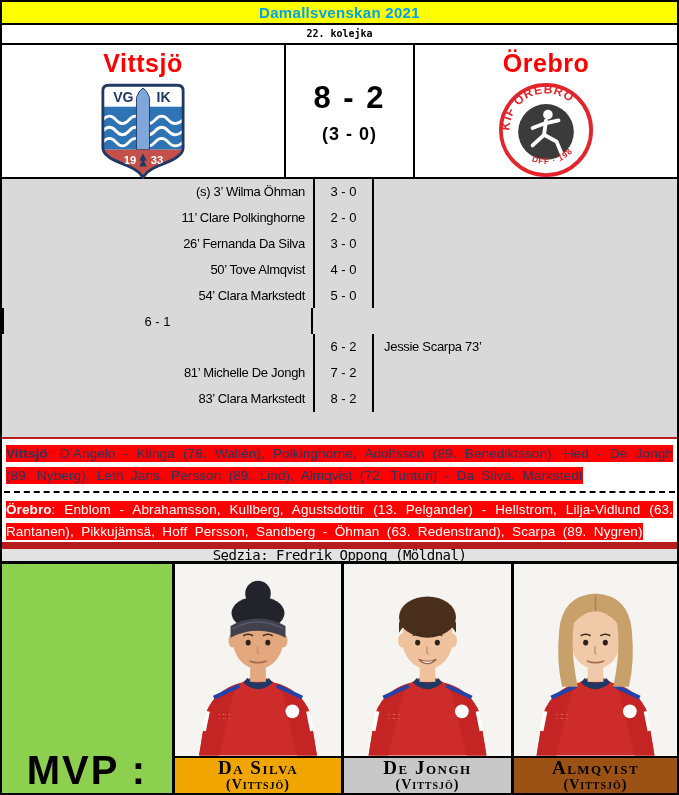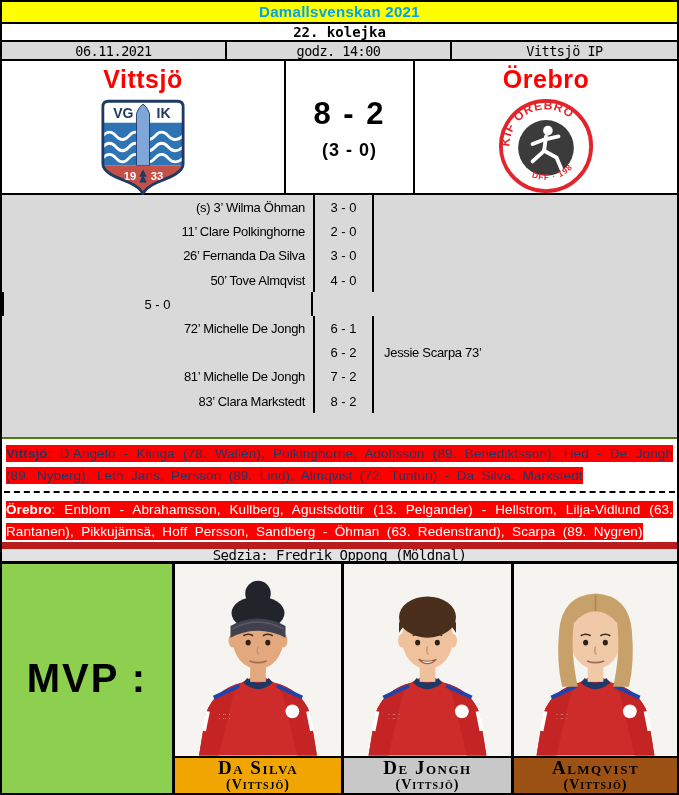--- a/index.html
+++ b/index.html
@@ -14,21 +14,21 @@
 
   
   .title-bar{
     height:24px; background:#FFFF00; border-bottom:2px solid #000;
     display:flex; align-items:center; justify-content:center;
   }
   .title-bar span{ font-size:15px; font-weight:bold; color:#00A2ED; letter-spacing:0.3px;}
   .round-bar{
     height:21px; background:#fff; border-bottom:2px solid #000;
     display:flex; align-items:center; justify-content:center;
-    font-family:"DejaVu Sans Mono", monospace; font-weight:bold; font-size:14px; color:#000;
+    font-family:"DejaVu Sans Mono", monospace; font-weight:bold; font-size:10px; color:#000;
   }
   .info-row{
     height:21px; background:#D9D9D9; border-bottom:2px solid #000;
     display:grid; grid-template-columns:225px 225px 1fr;
     font-family:"DejaVu Sans Mono", monospace; font-size:13.5px; color:#000;
   }
   .info-row .cell{
     display:flex; align-items:center; justify-content:center;
     border-right:2px solid #000; letter-spacing:-0.5px;
   }
@@ -44,21 +44,21 @@
   .team-logo{ margin-top:4px; }
   .score-col{
     border-left:2px solid #000; border-right:2px solid #000;
     display:flex; flex-direction:column; align-items:center; justify-content:center; gap:8px;
   }
   .score-main{ font-size:31px; font-weight:bold; color:#000; letter-spacing:2px; }
   .score-half{ font-size:18px; font-weight:bold; color:#000; letter-spacing:1px; }
 
   
   .goals{
-    height:275px; background:#D9D9D9; border-bottom:2px solid #4d7c0f;
+    height:275px; background:#D9D9D9; border-bottom:2px solid #b91c1c;
     display:grid; grid-template-rows:repeat(10,1fr);
   }
   .goal-row{ display:grid; grid-template-columns:311px 61px 1fr; }
   .goal-row .g-home{
     display:flex; align-items:center; justify-content:flex-end;
     padding-right:8px; font-size:13px; letter-spacing:-0.3px; color:#000;
   }
   .goal-row .g-score{
     border-left:2px solid #000; border-right:2px solid #000;
     display:flex; align-items:center; justify-content:center; font-size:13px; color:#000;
@@ -84,21 +84,21 @@
 
   
   .referee-bar{
     height:22px; background:#E2E2E2; border-top:7px solid #b91c1c; border-bottom:3px solid #000;
     display:flex; align-items:center; justify-content:center;
     font-family:"DejaVu Sans Mono", monospace; font-size:14px; letter-spacing:-0.5px; color:#000;
   }
 
   
   .mvp-row{ flex:1; display:grid; grid-template-columns:170px 169px 170px 1fr; background:#8DCF4E; }
-  .mvp-cell{ display:flex; align-items:center; justify-content:center; background:#8DCF4E;border-radius:20px; }
+  .mvp-cell{ display:flex; align-items:flex-end; justify-content:center; background:#8DCF4E;border-radius:20px; }
   .mvp-cell span{ font-size:40px; font-weight:bold; color:#000; letter-spacing:2px; }
   .player-cell{
     border-left:3px solid #000; display:flex; flex-direction:column; background:#FBFAF8;
   }
   .player-photo{ flex:1; overflow:hidden; position:relative; }
   .player-photo svg{ display:block; width:100%; height:100%; }
   .player-label{
     height:37px; border-top:2px solid #000;
     display:flex; flex-direction:column; align-items:center; justify-content:center;
     font-family:"Liberation Serif", serif; font-variant:small-caps; color:#000; line-height:1.05;
@@ -112,25 +112,20 @@
 <div class="page">
 
   <div class="title-bar">
     <span>Damallsvenskan 2021</span>
   </div>
 
   <div class="round-bar">
     <span>22. kolejka</span>
   </div>
 
-  <div class="info-row">
-    <div class="cell">06.11.2021</div>
-    <div class="cell">godz. 14:00</div>
-    <div class="cell">Vittsjö IP</div>
-  </div>
 
   <div class="match-header">
     <div class="team-col">
       <div class="team-name">Vittsjö</div>
       <svg class="team-logo" width="84" height="98" viewBox="0 0 90 104">
         <defs>
             <clipPath id="shieldClip">
           <path d="M8,3 H82 Q88,3 88,9 V70 C88,80 72,85 60,90 C52,93.5 48,96.5 45,102 C42,96.5 38,93.5 30,90 C18,85 2,80 2,70 V9 Q2,3 8,3 Z"></path>
         </clipPath>
           </defs>
@@ -199,25 +194,25 @@
         <div class="g-home">26’ Fernanda Da Silva</div>
         <div class="g-score">3 - 0</div>
         <div class="g-away"></div>
       </div>
       <div class="goal-row">
         <div class="g-home">50’ Tove Almqvist</div>
         <div class="g-score">4 - 0</div>
         <div class="g-away"></div>
       </div>
       <div class="goal-row">
+        <div class="g-home">54’ Clara Markstedt</div>
         <div class="g-score">5 - 0</div>
         <div class="g-away"></div>
       </div>
       <div class="goal-row">
-        <div class="g-home">72’ Michelle De Jongh</div>
         <div class="g-score">6 - 1</div>
         <div class="g-away"></div>
       </div>
       <div class="goal-row">
         <div class="g-home"></div>
         <div class="g-score">6 - 2</div>
         <div class="g-away">Jessie Scarpa 73’</div>
       </div>
       <div class="goal-row">
         <div class="g-home">81’ Michelle De Jongh</div>

